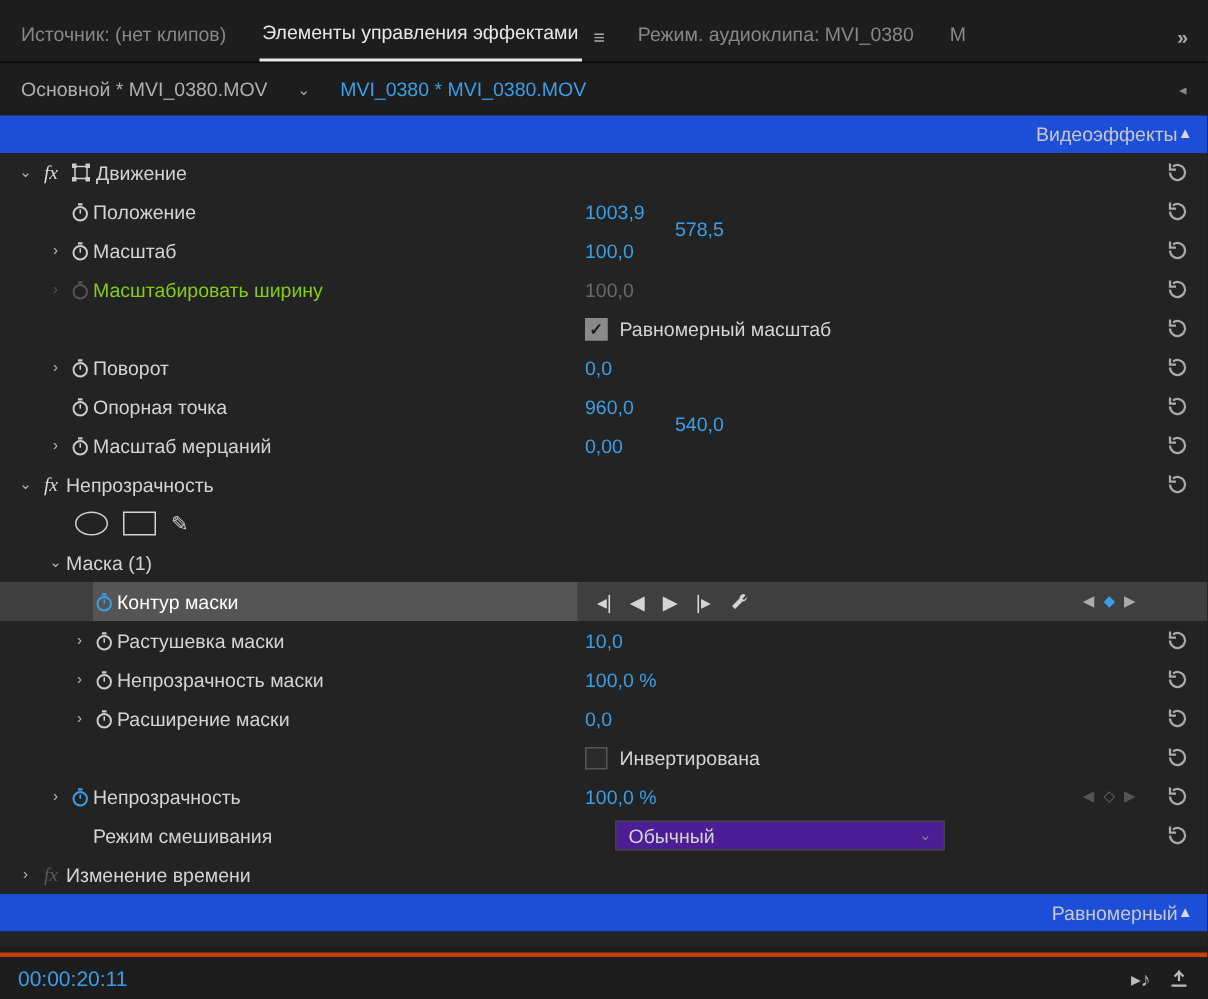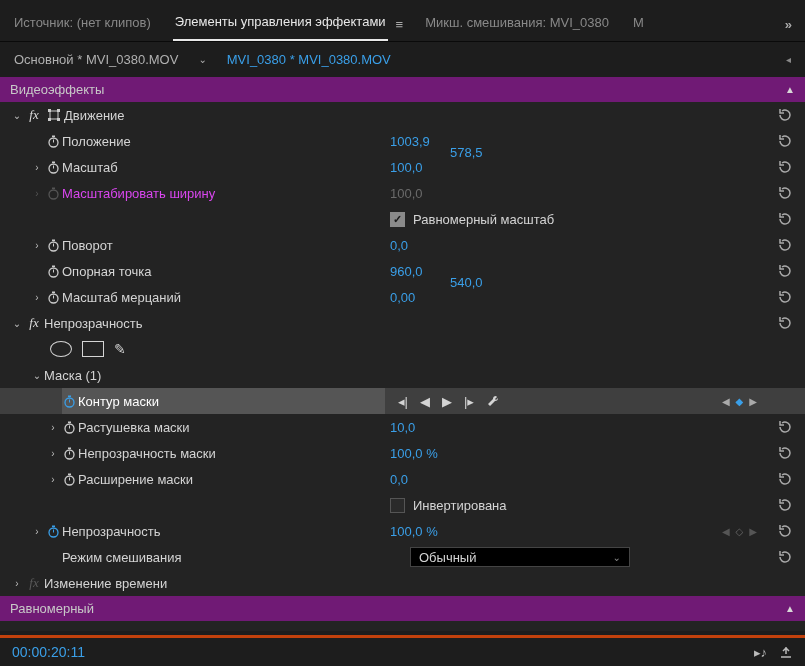--- a/index.html
+++ b/index.html
@@ -6,32 +6,32 @@
 body { background: #1d1d1d; color: #c8c8c8; font-size: 13px; width: 805px; height: 666px; overflow: hidden; }
 .panel { display: flex; flex-direction: column; height: 100%; }
 .tabs { display: flex; align-items: center; padding: 8px 12px 0 12px; gap: 20px; border-bottom: 1px solid #0a0a0a; }
 .tab { padding: 6px 2px 10px 2px; color: #888; cursor: pointer; white-space: nowrap; }
 .tab.active { color: #e8e8e8; border-bottom: 2px solid #e8e8e8; }
 .tab-menu { color: #aaa; margin-left: -12px; }
 .overflow { margin-left: auto; color: #aaa; font-weight: bold; letter-spacing: 1px; }
 .breadcrumb { display: flex; align-items: center; padding: 10px 14px; gap: 20px; }
 .bc-grey { color: #b0b0b0; }
 .bc-blue { color: #3a9fe8; }
-.section-header { background: #701a75; padding: 5px 10px; display: flex; align-items: center; justify-content: space-between; }
+.section-header { background: #1d4ed8; padding: 5px 10px; display: flex; align-items: center; justify-content: flex-end; }
 .section-header .tri { color: #d8d8d8; font-size: 10px; }
 .rows { background: #232323; }
 .row { display: flex; align-items: center; height: 26px; padding-left: 10px; position: relative; }
 .row .indent { display: inline-block; }
 .caret { width: 14px; display: inline-flex; justify-content: center; color: #bbb; font-size: 10px; cursor: pointer; }
 .fx { font-style: italic; font-family: Georgia, serif; font-size: 13px; width: 20px; display: inline-flex; justify-content: center; color: #ddd; }
 .fx.dim { color: #5a5a5a; }
 .icon-slot { width: 20px; display: inline-flex; justify-content: center; align-items: center; }
 .stopwatch { width: 18px; display: inline-flex; justify-content: center; }
 .label { color: #d4d4d4; }
-.label.dim { color: #d946ef; }
+.label.dim { color: #84cc16; }
 .val { color: #3a9fe8; position: absolute; cursor: ew-resize; }
 .val.dim { color: #6a6a6a; }
 .val1 { left: 390px; }
 .val2 { left: 450px; margin-top: 23px; }
 .checkbox-row { position: absolute; left: 390px; display: flex; align-items: center; gap: 8px; }
 .chk { width: 15px; height: 15px; border: 1px solid #555; display: inline-flex; align-items: center; justify-content: center; background: #2a2a2a; }
 .chk.checked { background: #8a8a8a; border-color: #8a8a8a; }
 .chk.checked::after { content: "✓"; color: #1a1a1a; font-size: 11px; font-weight: bold; }
 .reset { position: absolute; right: 12px; color: #aaa; cursor: pointer; }
 .row.selected { background: #3f3f3f; }
@@ -41,35 +41,35 @@
 .mask-shapes { display: flex; gap: 10px; align-items: center; margin-left: 40px; }
 .shape { width: 22px; height: 16px; border: 1.5px solid #d4d4d4; cursor: pointer; }
 .shape.ellipse { border-radius: 50%; }
 .pen { color: #d4d4d4; cursor: pointer; font-size: 14px; }
 .transport { position: absolute; left: 398px; display: flex; gap: 12px; align-items: center; }
 .transport .btn { color: #d4d4d4; cursor: pointer; }
 .kf-nav { position: absolute; right: 48px; display: flex; gap: 6px; align-items: center; }
 .kf-nav .btn { color: #aaa; font-size: 10px; cursor: pointer; }
 .kf-nav .diamond { color: #3a9fe8; font-size: 10px; }
 .kf-nav .diamond.grey { color: #666; }
-.dropdown { position: absolute; left: 410px; width: 220px; background: #000000; border: 1px solid #444; height: 20px; display: flex; align-items: center; padding: 0 8px; color: #d4d4d4; justify-content: space-between; cursor: pointer; }
+.dropdown { position: absolute; left: 410px; width: 220px; background: #4c1d95; border: 1px solid #444; height: 20px; display: flex; align-items: center; padding: 0 8px; color: #d4d4d4; justify-content: space-between; cursor: pointer; }
 .footer { margin-top: auto; display: flex; align-items: center; justify-content: space-between; padding: 6px 12px; border-top: 3px solid #c2410c; }
 .timecode { color: #3a9fe8; font-size: 14px; }
 .footer-icons { display: flex; gap: 12px; color: #bbb; }
 svg { display: block; }
 </style>
 </head>
 <body>
 
 <div class="panel">
   <div class="tabs">
     <div class="tab">Источник: (нет клипов)</div>
     <div class="tab active">Элементы управления эффектами</div>
     <span class="tab-menu">≡</span>
-    <div class="tab">Микш. смешивания: MVI_0380</div>
+    <div class="tab">Режим. аудиоклипа: MVI_0380</div>
     <div class="tab">М</div>
     <div class="overflow">»</div>
   </div>
 
   <div class="breadcrumb">
     <span class="bc-grey">Основной * MVI_0380.MOV</span>
     <span class="bc-grey" style="font-size:10px">⌄</span>
     <span class="bc-blue">MVI_0380 * MVI_0380.MOV</span>
     <span style="margin-left:auto;color:#888;font-size:10px">◂</span>
   </div>

